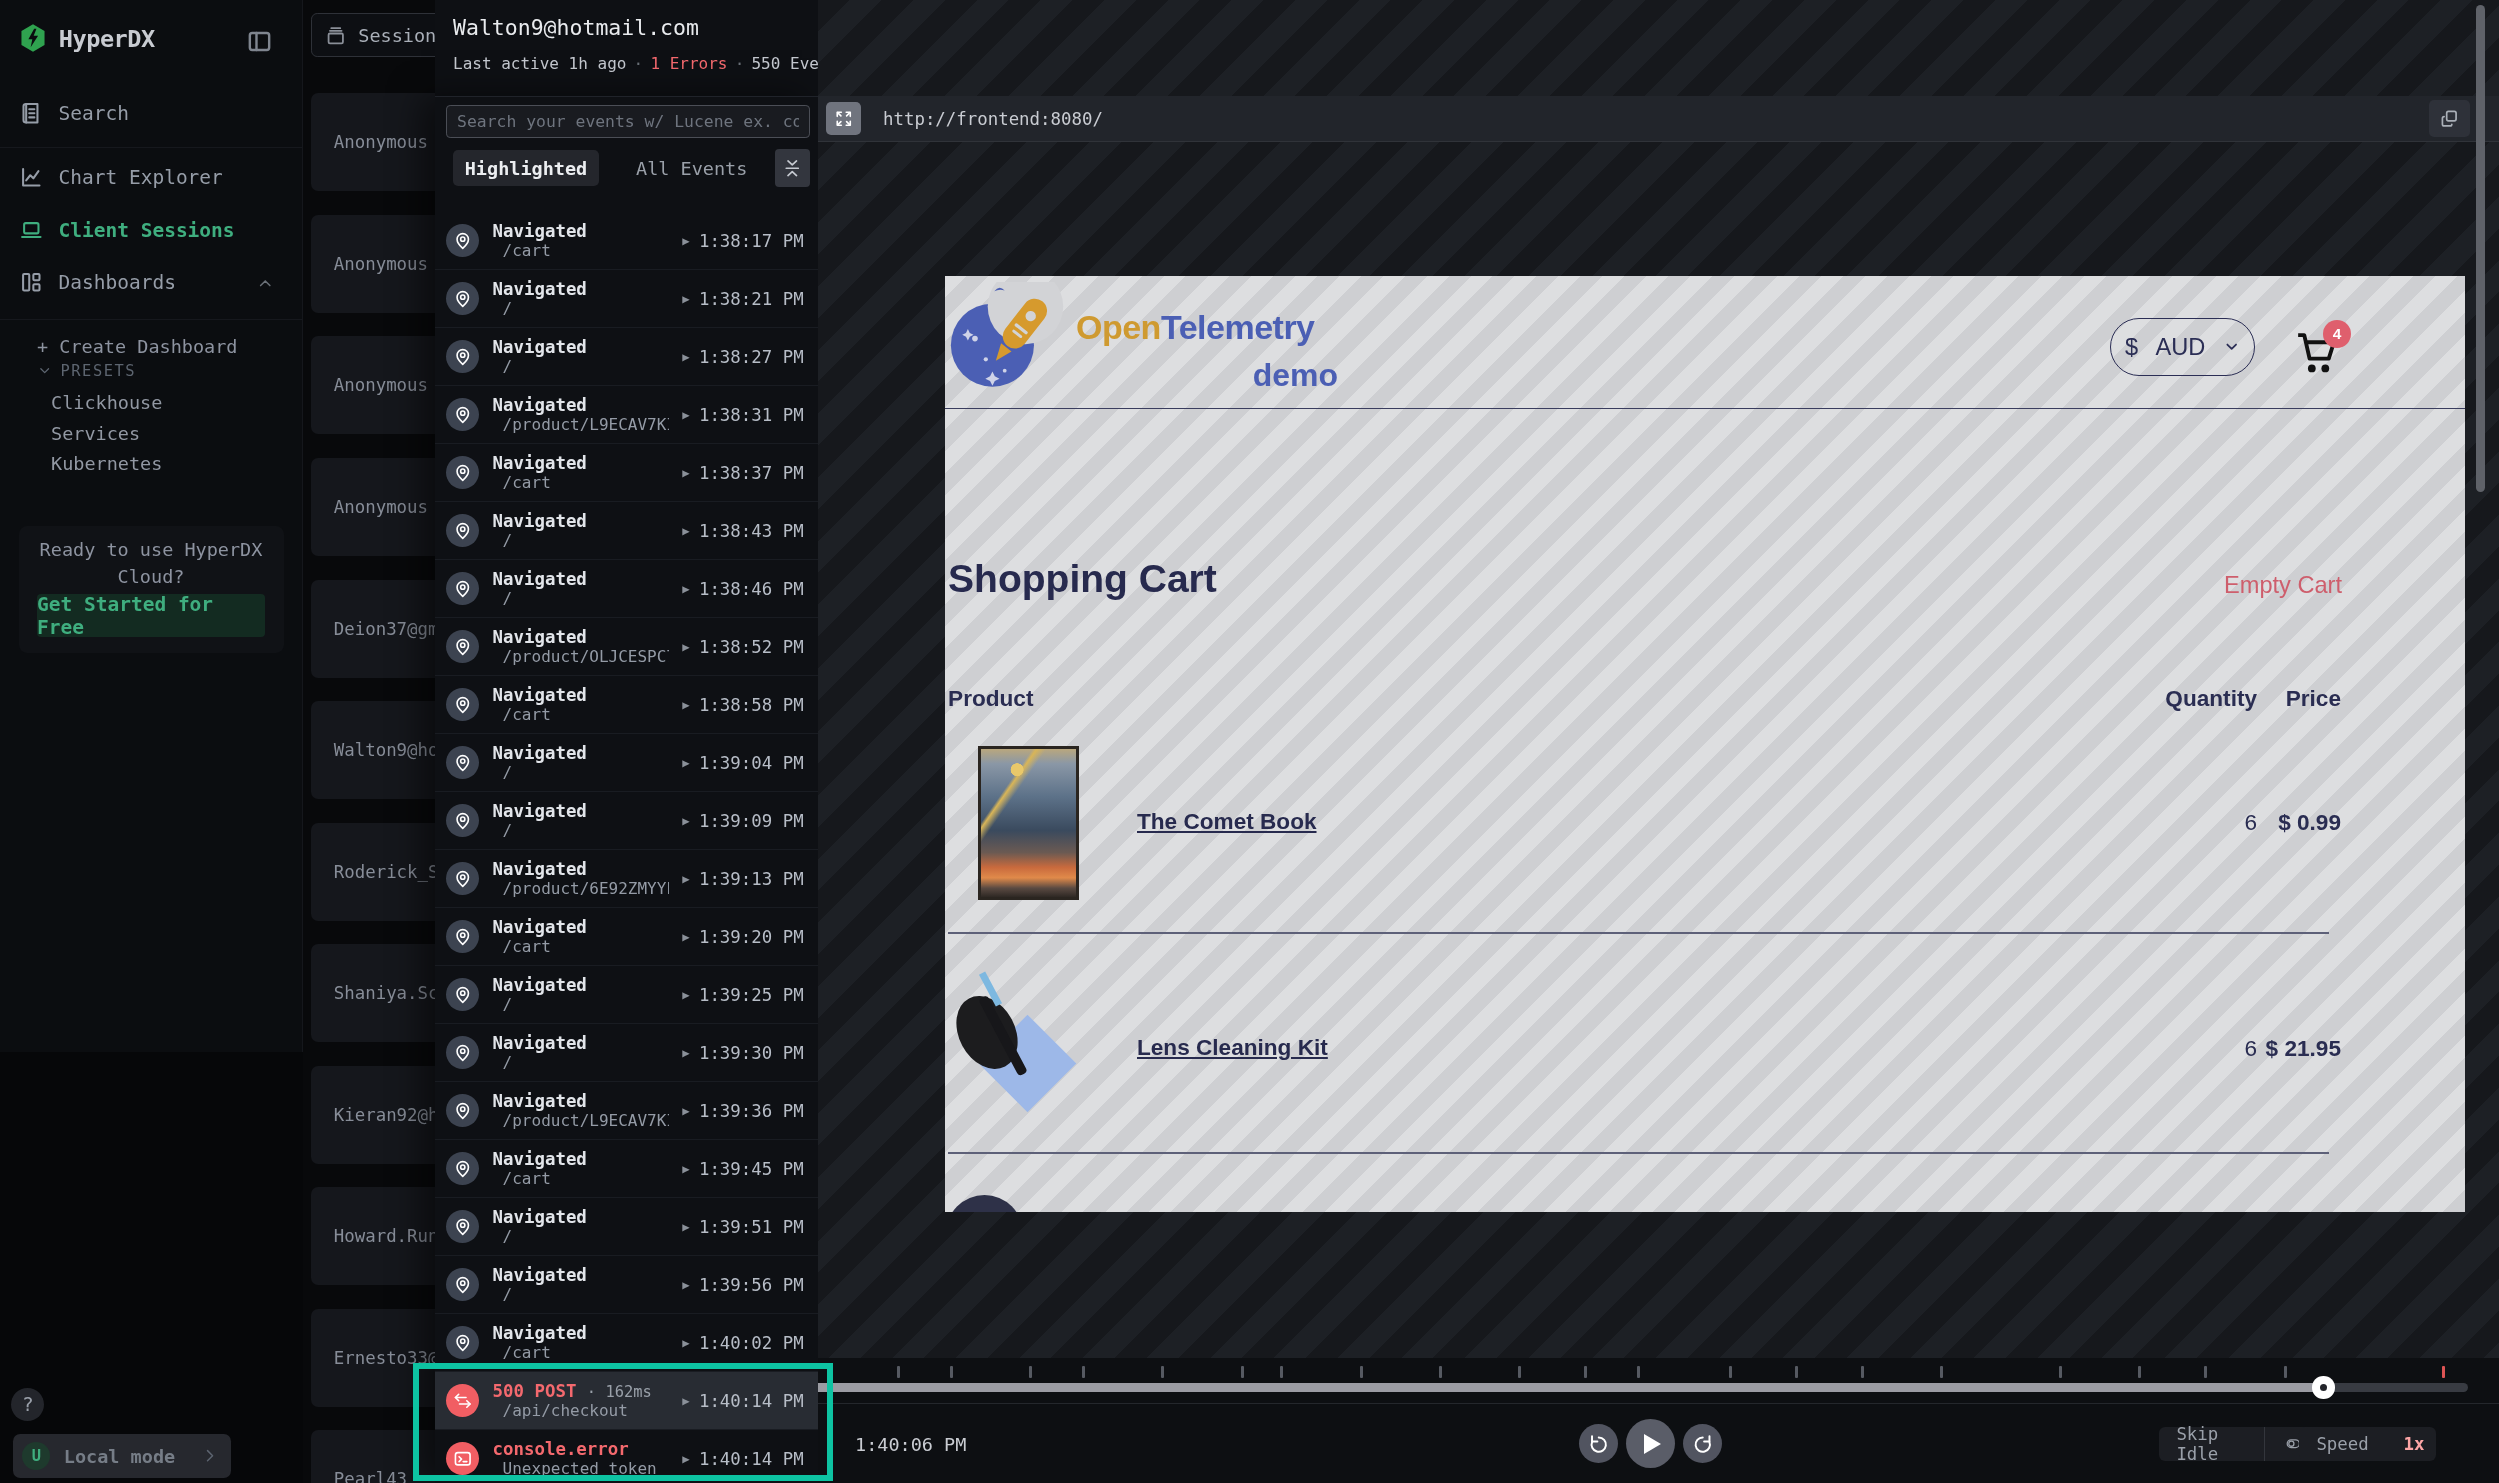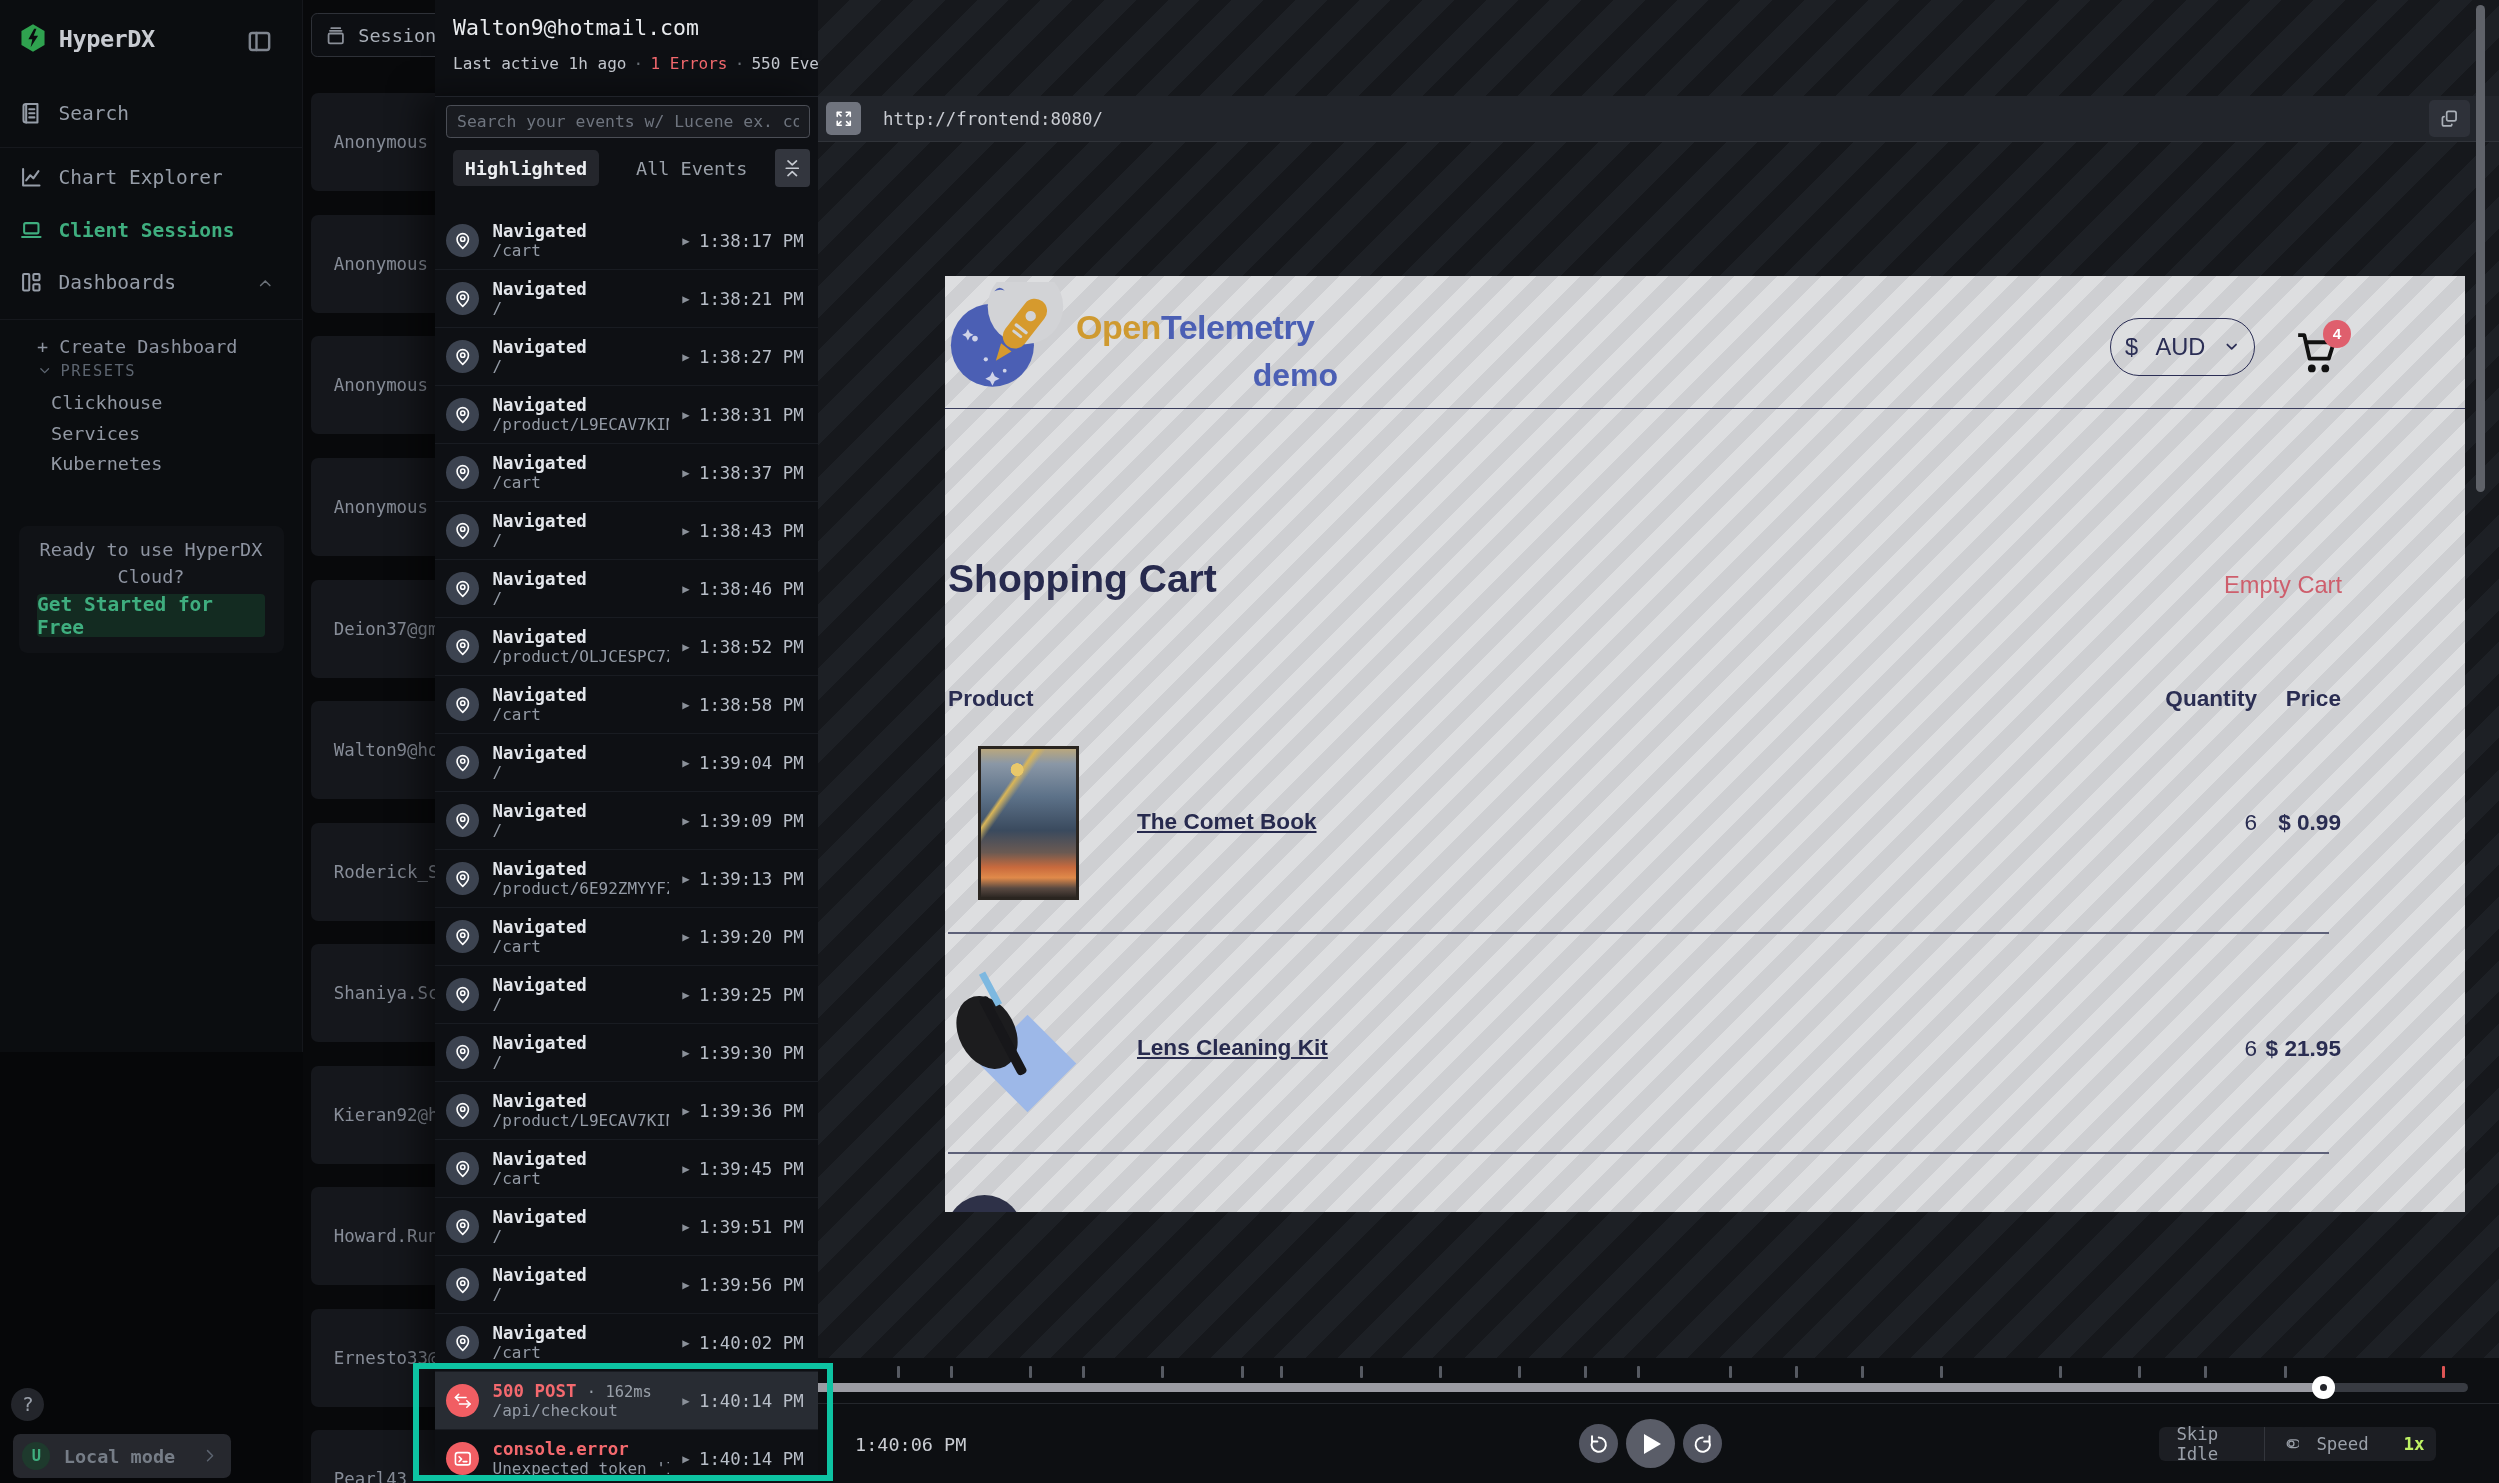--- a/index.html
+++ b/index.html
@@ -72,21 +72,21 @@
           gap:13.3px;padding:0 14.4px 0 11.3px;cursor:pointer;}
   .ev-row.selected{background:#282c33;}
   .ev-icon{width:33px;height:33px;border-radius:50%;background:#3c4350;color:#fff;flex:none;
            display:flex;align-items:center;justify-content:center;}
   .ev-icon svg{width:19.5px;height:19.5px;}
   .ev-icon.err{background:#f15e63;}
   .ev-main{flex:1;min-width:0;}
   .ev-title{font-size:17.4px;font-weight:bold;color:#e2e5ea;white-space:nowrap;overflow:hidden;}
   .ev-title .red{color:#f4696e;}
   .ev-title .meta{font-weight:normal;color:#99a0a9;font-size:15.4px;}
-  .ev-sub{font-size:16px;color:#949ba6;white-space:nowrap;overflow:hidden;}
+  .ev-sub{font-size:16px;color:#949ba6;white-space:nowrap;overflow:hidden;margin-left:10px;}
   .ev-right{display:flex;align-items:center;gap:9.2px;color:#b7bdc7;font-size:17.4px;flex:none;white-space:nowrap;}
   .ev-right .tri{font-size:12.3px;color:#8a9099;}
 
   
   .replay{position:absolute;left:818px;top:0;width:1682px;height:1483px;
           background:repeating-linear-gradient(135deg,#16181c 0 22.6px,#1d2025 22.6px 45px);}
   .urlbar{position:absolute;left:0;top:96px;width:100%;height:46px;background:#22252b;border-bottom:1px solid #303339;box-sizing:border-box;}
   .expand-btn{position:absolute;left:8.2px;top:6.2px;width:35px;height:33px;background:#70747e;border-radius:5.1px;
               display:flex;align-items:center;justify-content:center;color:#fff;cursor:pointer;}
   .expand-btn .ic{width:19.5px;height:19.5px;}
@@ -147,21 +147,21 @@
   .cur-time{position:absolute;left:37px;top:67px;height:38px;display:flex;align-items:center;color:#c9ccd2;font-size:18.5px;}
   .pbtn{position:absolute;border-radius:50%;background:#515460;color:#fff;display:flex;align-items:center;justify-content:center;cursor:pointer;}
   .pbtn .ic{width:21.5px;height:21.5px;}
   .pbtn.play{background:#5a5d68;}
   .pbtn.play .ic{width:0;height:0;border-left:17.4px solid #fff;border-top:10.8px solid transparent;border-bottom:10.8px solid transparent;margin-left:4.1px;}
   .grp{position:absolute;top:69px;height:34px;background:#1c1e23;border-radius:6.2px;display:flex;align-items:center;
        color:#9aa0a9;font-size:17.4px;cursor:pointer;}
   .grp .cell{padding:0 17.4px;display:flex;align-items:center;gap:5.1px;height:100%;}
   .grp .div{width:1px;height:100%;background:#33363c;}
   .grp .ic{width:22.6px;height:15.4px;}
-  .grp .bold{color:#bef264;font-weight:bold;}
+  .grp .bold{color:#fca5a5;font-weight:bold;}
 
   
   .annotation{position:absolute;left:413px;top:1363px;width:420px;height:118px;border:6.2px solid #0dc3a2;
               box-sizing:border-box;z-index:60;pointer-events:none;}
 
   svg.stroked{fill:none;stroke:currentColor;stroke-width:2;stroke-linecap:round;stroke-linejoin:round;}
 </style>
 </head>
 <body>
 

